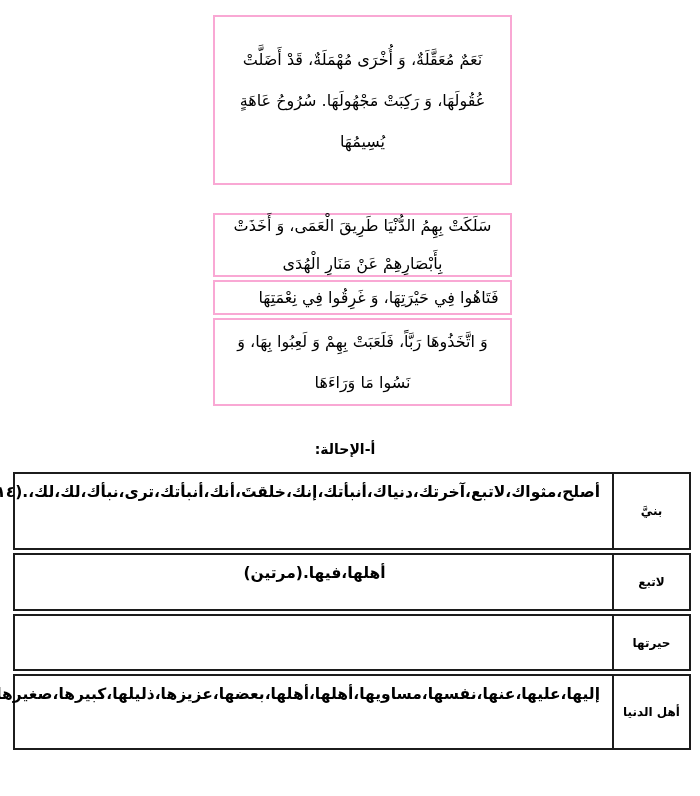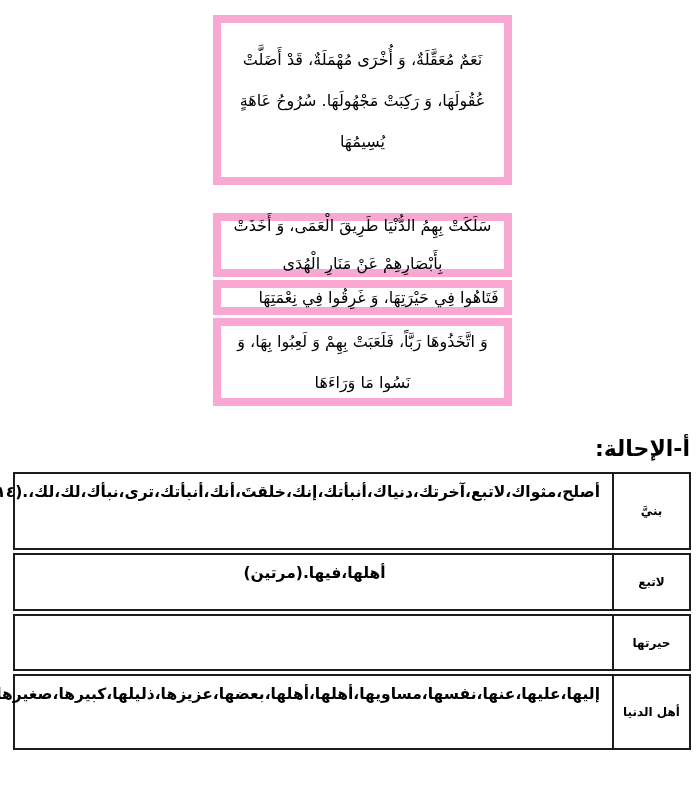--- a/index.html
+++ b/index.html
@@ -11,21 +11,21 @@
     color: #000000;
     direction: rtl;
     overflow: hidden;
   }
   .page { width: 700px; height: 796px; position: relative; }
 
   
   .quote-box {
     width: 299px;
     margin-right: 188px;
-    border: 8px solid #f9a8d4;
+    border: 2px solid #f9a8d4;
     display: flex;
     flex-direction: column;
     justify-content: center;
     text-align: center;
     font-size: 16px;
     font-weight: normal;
   }
   .qb1 { margin-top: 15px; height: 170px; }
   .qb1 .q-line { line-height: 41px; }
 
@@ -33,22 +33,22 @@
   .qb2-c1 { margin-top: 28px; height: 64px; }
   .qb2-c1 .q-line { line-height: 38px; }
   .qb2-c2 { height: 35px; }
   .qb2-c2 .q-line { line-height: 30px; margin-left: 32px; }
   .qb2-c3 { height: 88px; }
   .qb2-c3 .q-line { line-height: 41px; }
 
   
   .section-heading {
     margin: 27px 10px 7px 0;
-    text-align: right;
-    font-size: 22px;
+    text-align: center;
+    font-size: 14px;
     font-weight: bold;
     height: 32px;
     line-height: 32px;
   }
 
   
   .ref-table { margin: 0 9px 0 13px; }
   .ref-row {
     border: 2px solid #1c1c1c;
     margin-bottom: 3px;

